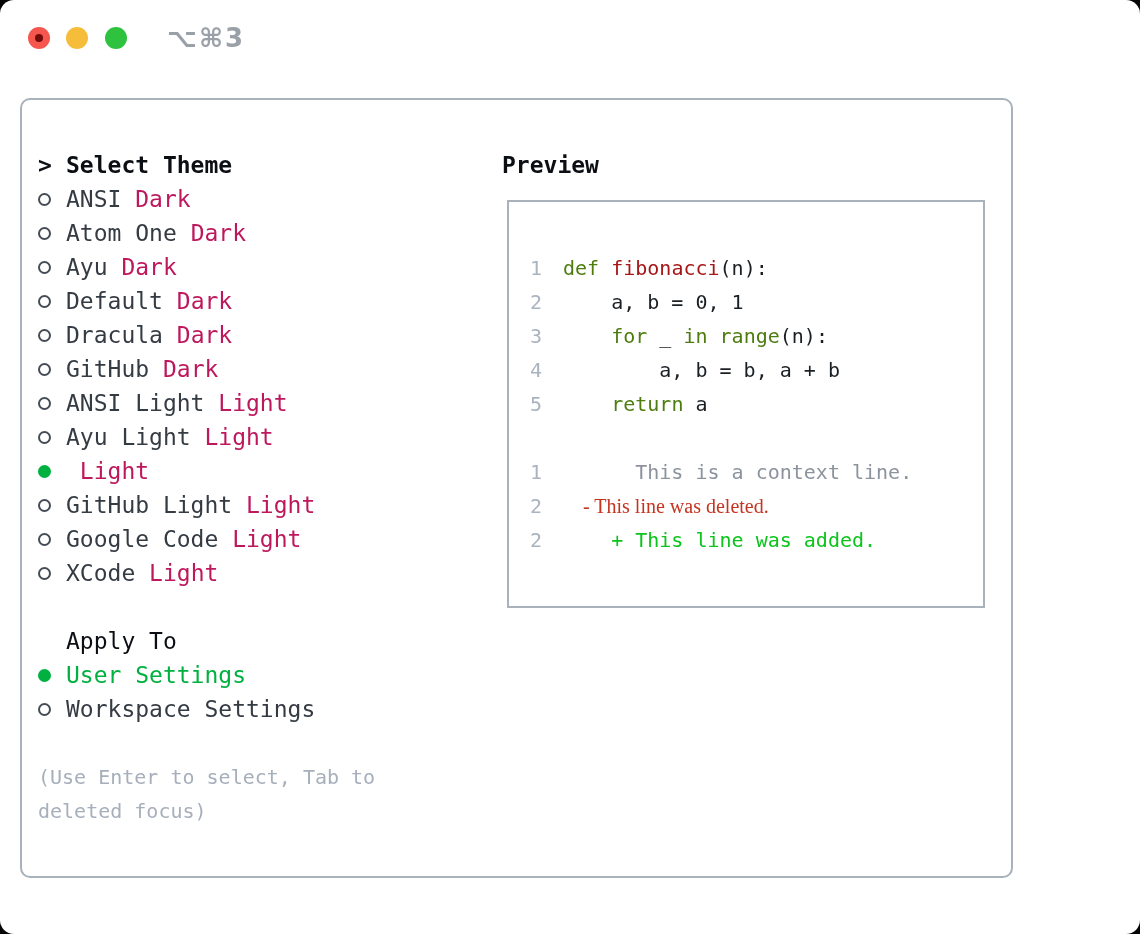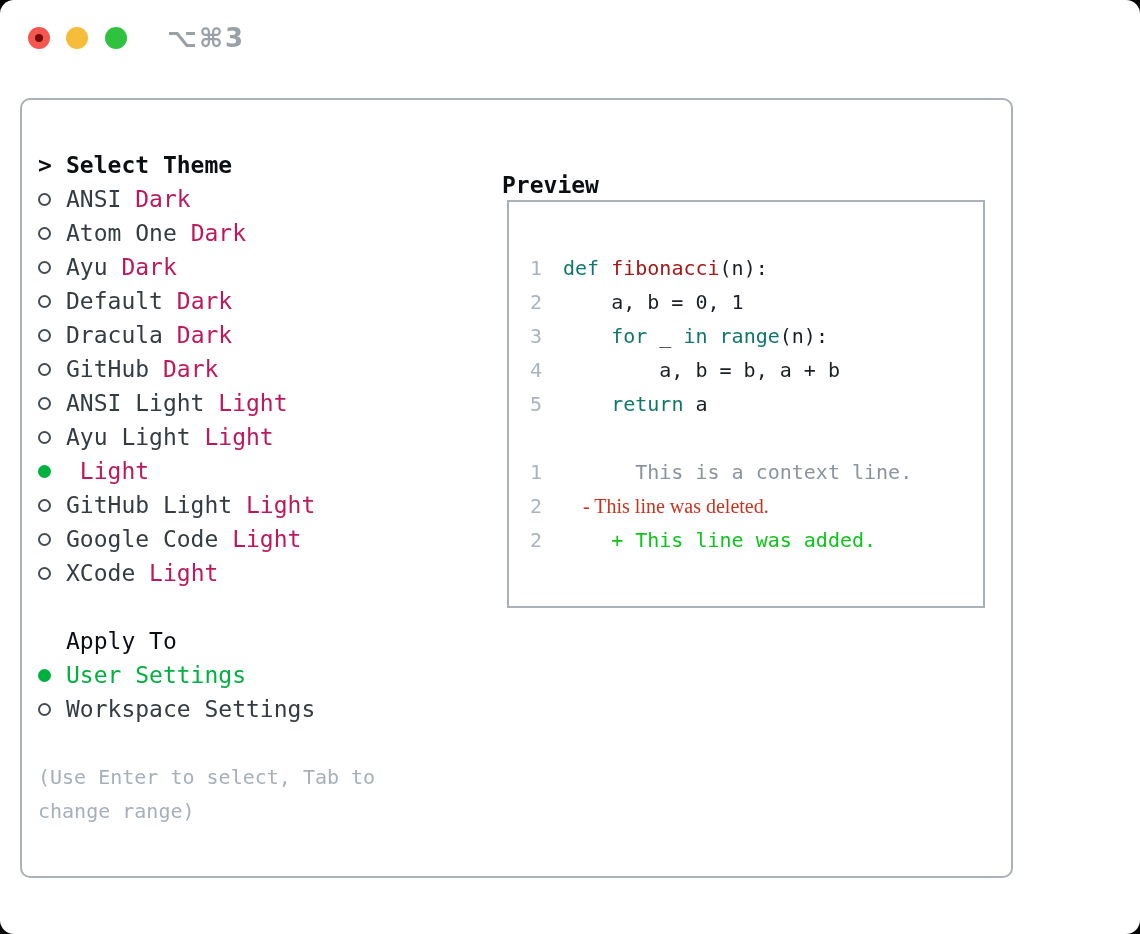--- a/index.html
+++ b/index.html
@@ -35,29 +35,29 @@
   .subhdr { color:#0b0e12; }
   .t-name { color:#343b43; }
   .t-name.sel { color:#00b140; }
   .t-variant { color:#be185d; }
   .opt-label { color:#343b43; }
   .opt-label.sel { color:#00b140; }
   .help { font-size:20px; line-height:34px; color:#a6afbb; white-space:pre; }
 
   
   .preview-title { position:absolute; left:502px; top:148px; height:34px; display:flex;
-                   align-items:center; font-size:23px; font-weight:700; color:#0b0e12;margin-top:20px; }
+                   align-items:center; font-size:23px; font-weight:700; color:#0b0e12; }
   .preview-box { position:absolute; left:507px; top:200px; width:478px; height:408px;
                  border:2px solid #a9b1ba; background:#fff; padding:49px 0 0 20px;
                  overflow:hidden; }
   .pline { height:34px; display:flex; align-items:center; font-size:20px; white-space:pre; }
   .lnum  { width:13px; margin-right:21px; flex:none; text-align:right; color:#aab4c0; }
   .lcode { white-space:pre; }
   .seg-plain    { color:#1a1f24; }
-  .seg-keyword  { color:#0f766e; }
+  .seg-keyword  { color:#4d7c0f; }
   .seg-function { color:#a61616; }
   .seg-context  { color:#8b939e; }
   .seg-deleted  { color:#c63420;font-family:Liberation Serif, serif; }
   .seg-added    { color:#0cc41c; }
 </style>
 </head>
 <body>
 
 <div class="screen">
   <div class="window">
@@ -101,21 +101,21 @@
 
       <div id="apply-list">
           <div class="row"><span class="marker"><span class="circle sel"></span></span><span class="opt-label sel">User Settings</span></div>
           <div class="row"><span class="marker"><span class="circle"></span></span><span class="opt-label">Workspace Settings</span></div>
         </div>
 
       <div class="row blank"></div>
 
       <div id="help-text">
           <div class="help">(Use Enter to select, Tab to</div>
-          <div class="help">change range)</div>
+          <div class="help">deleted focus)</div>
         </div>
     </div>
 
     <div class="preview-title">Preview</div>
 
     <div class="preview-box">
       <div id="preview-lines">
           <div class="pline"><span class="lnum">1</span><span class="lcode"><span class="seg-keyword">def</span><span class="seg-plain"> </span><span class="seg-function">fibonacci</span><span class="seg-plain">(n):</span></span></div>
           <div class="pline"><span class="lnum">2</span><span class="lcode"><span class="seg-plain">    a, b = 0, 1</span></span></div>
           <div class="pline"><span class="lnum">3</span><span class="lcode"><span class="seg-plain">    </span><span class="seg-keyword">for</span><span class="seg-plain"> _ </span><span class="seg-keyword">in</span><span class="seg-plain"> </span><span class="seg-keyword">range</span><span class="seg-plain">(n):</span></span></div>

